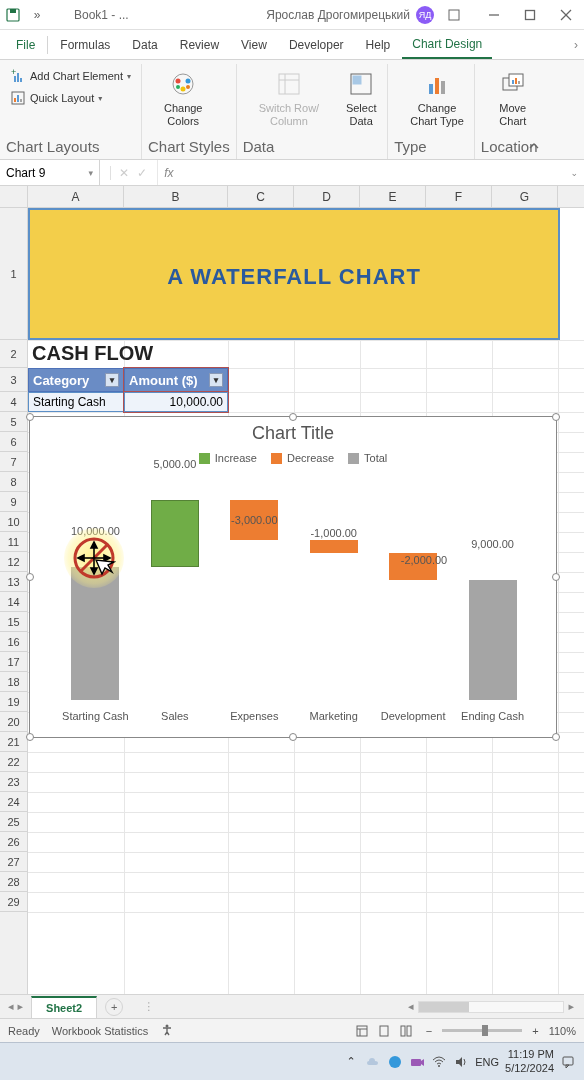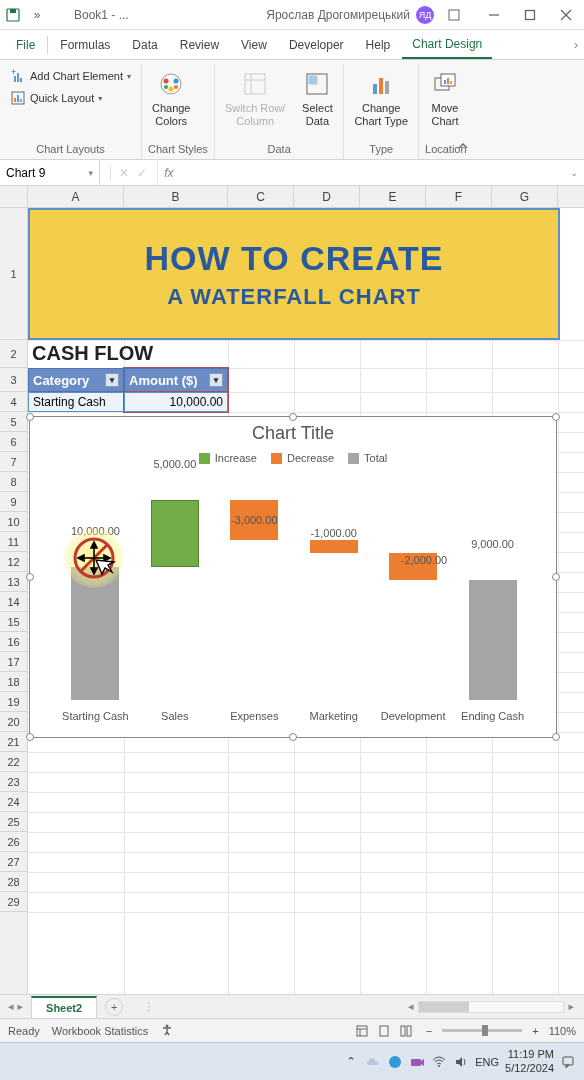--- a/index.html
+++ b/index.html
@@ -63,27 +63,26 @@
       padding: 4px 0 0 0;
     }
     .ribbon-group {
       display: flex;
       flex-direction: column;
       border-right: 1px solid #e0e0e0;
       padding: 2px 6px 0 6px;
       position: relative;
     }
     .ribbon-group-label {
-      font-size: 11px;
+      font-size: 15px;
       color: #666;
-      text-align: center;
       padding: 2px 0 4px 0;
       margin-top: auto;
     }
-    .ribbon-group-content { display:flex; gap:8px; flex:1; }
+    .ribbon-group-content { display:flex; gap:18px; flex:1;margin-left:12px; }
     .rb-vert { display:flex; flex-direction:column; gap:2px; }
     .rb-btn-sm {
       display:flex; align-items:center; gap:4px;
       padding: 2px 4px; font-size:11px; color:#333; cursor:pointer;
       white-space: nowrap;
     }
     .rb-btn-sm .icon { width:16px; height:16px; display:flex; align-items:center; justify-content:center; }
     .rb-btn-lg {
       display:flex; flex-direction:column; align-items:center;
       padding: 2px 4px; font-size:11px; color:#333; cursor:pointer;
@@ -585,21 +584,20 @@
         <div class="g-hline" style="top:564px"></div>
         <div class="g-hline" style="top:584px"></div>
         <div class="g-hline" style="top:604px"></div>
         <div class="g-hline" style="top:624px"></div>
         <div class="g-hline" style="top:644px"></div>
         <div class="g-hline" style="top:664px"></div>
         <div class="g-hline" style="top:684px"></div>
         <div class="g-hline" style="top:704px"></div>
 
       <div class="title-banner">
-        <div class="line1">HOW TO CREATE</div>
         <div class="line2">A WATERFALL CHART</div>
       </div>
 
       <div class="cash-flow-cell">CASH FLOW</div>
 
       <div class="hdr-cell" style="left:0;top:160px;width:96px">
         <span>Category</span>
         <span class="dd">▾</span>
       </div>
       <div class="hdr-cell" style="left:96px;top:160px;width:104px;outline:1.5px solid #b05050">

